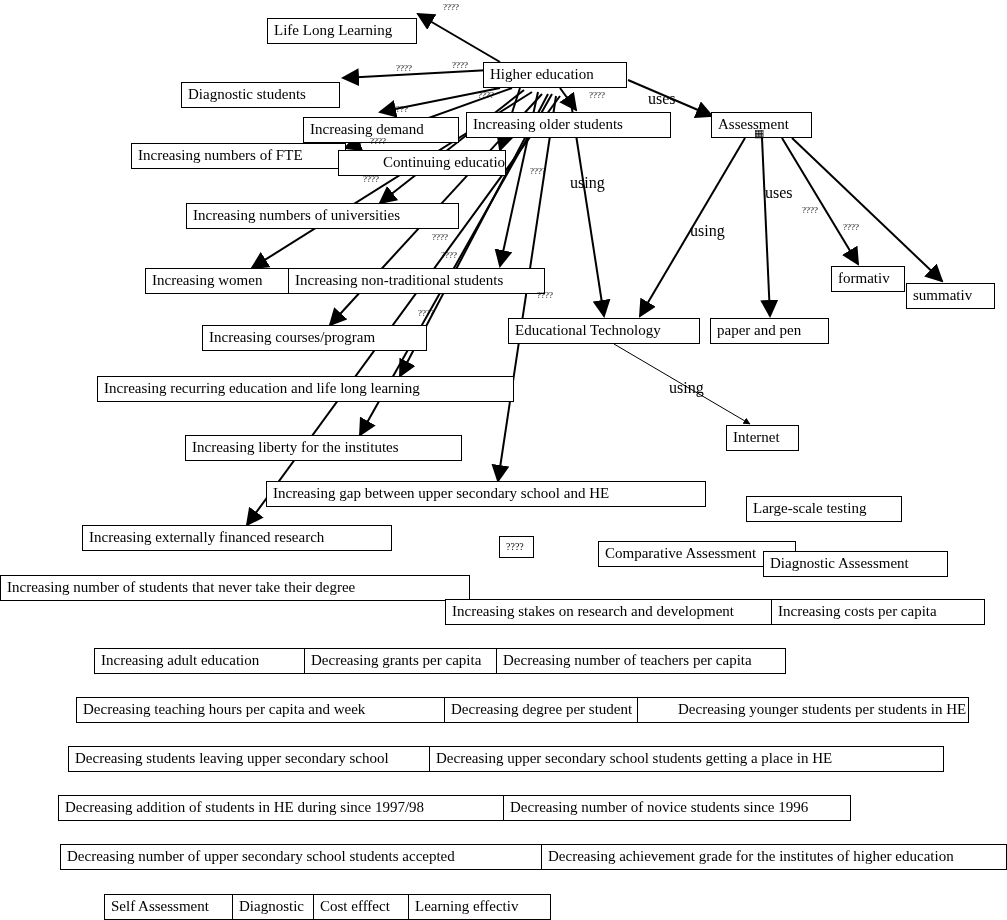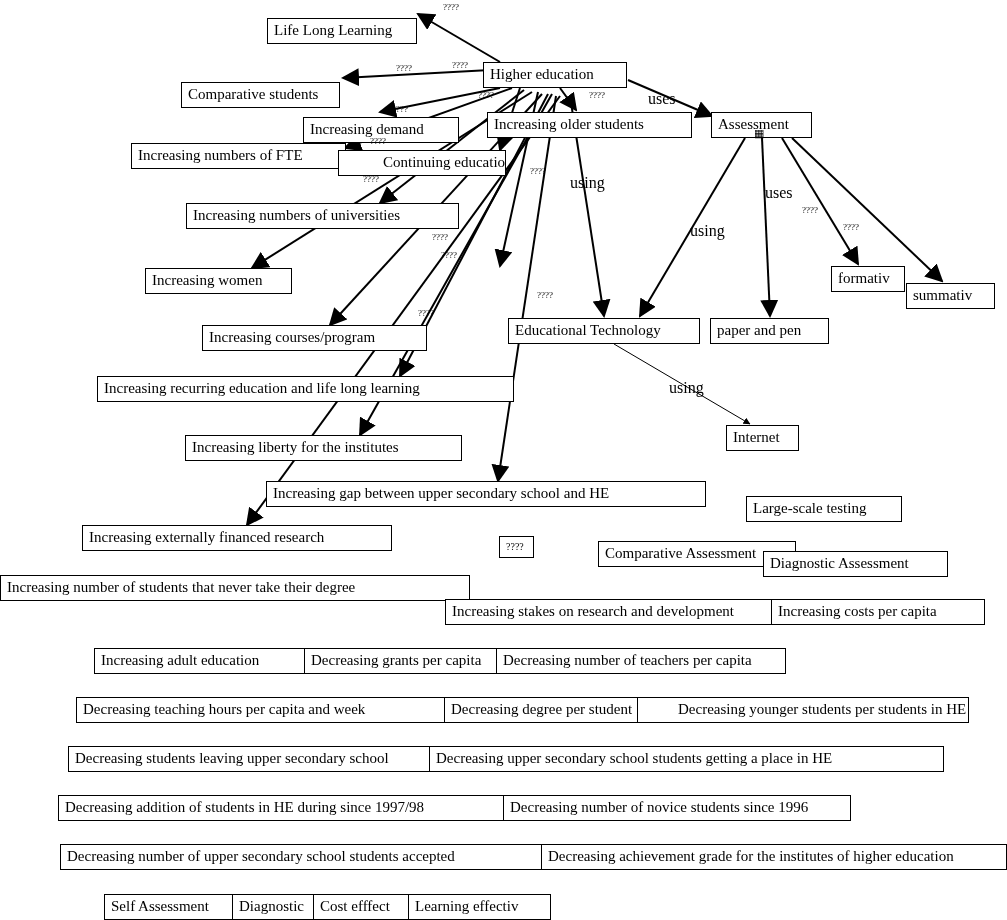--- a/index.html
+++ b/index.html
@@ -109,28 +109,29 @@
 
     <path d="M782,138 L858,264" stroke="#000" stroke-width="2" fill="none" marker-end="url(#ah)"></path>
 
     <path d="M792,138 L942,281" stroke="#000" stroke-width="2" fill="none" marker-end="url(#ah)"></path>
 
     <path d="M614,344 L750,424" stroke="#000" stroke-width="1" fill="none" marker-end="url(#ahs)"></path>
   </svg>
 
   <div class="node" style="left:267px;top:18px;width:150px;">Life Long Learning</div>
   <div class="node" style="left:483px;top:62px;width:144px;">Higher education</div>
-  <div class="node" style="left:181px;top:82px;width:159px;">Comparative students</div>
+  <div class="node" style="left:181px;top:82px;width:159px;">Diagnostic students</div>
   <div class="node" style="left:303px;top:117px;width:156px;">Increasing demand</div>
-  <div class="node" style="left:487px;top:112px;width:205px;">Increasing older students</div>
+  <div class="node" style="left:466px;top:112px;width:205px;">Increasing older students</div>
   <div class="node" style="left:711px;top:112px;width:101px;">Assessment</div>
   <div class="node" style="left:131px;top:143px;width:215px;">Increasing numbers of FTE</div>
   <div class="node" style="left:338px;top:150px;width:168px;padding-left:44px;">Continuing education</div>
   <div class="node" style="left:186px;top:203px;width:273px;">Increasing numbers of universities</div>
   <div class="node" style="left:145px;top:268px;width:147px;">Increasing women</div>
+  <div class="node" style="left:288px;top:268px;width:257px;">Increasing non-traditional students</div>
   <div class="node" style="left:831px;top:266px;width:74px;">formativ</div>
   <div class="node" style="left:906px;top:283px;width:89px;">summativ</div>
   <div class="node" style="left:202px;top:325px;width:225px;">Increasing courses/program</div>
   <div class="node" style="left:508px;top:318px;width:192px;">Educational Technology</div>
   <div class="node" style="left:710px;top:318px;width:119px;">paper and pen</div>
   <div class="node" style="left:97px;top:376px;width:417px;">Increasing recurring education and life long learning</div>
   <div class="node" style="left:726px;top:425px;width:73px;">Internet</div>
   <div class="node" style="left:185px;top:435px;width:277px;">Increasing liberty for the institutes</div>
   <div class="node" style="left:266px;top:481px;width:440px;">Increasing gap between upper secondary school and HE</div>
   <div class="node" style="left:746px;top:496px;width:156px;">Large-scale testing</div>

